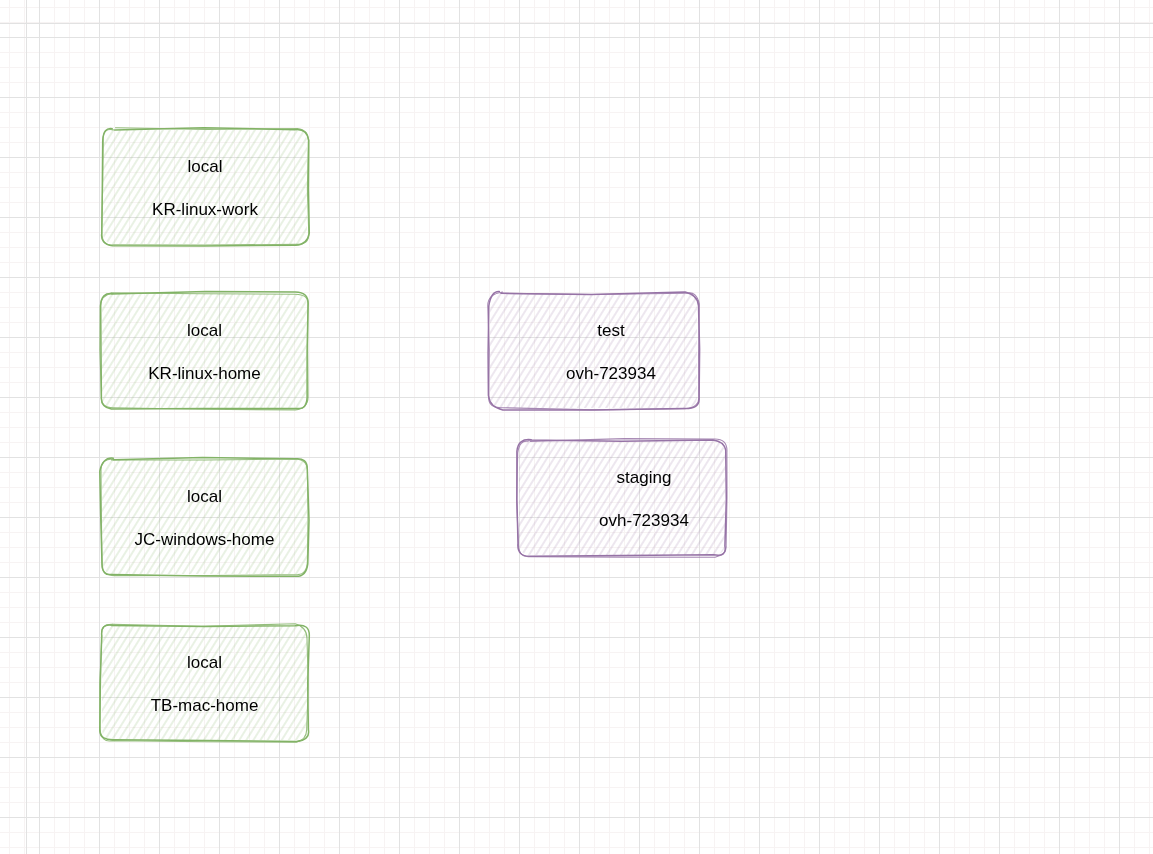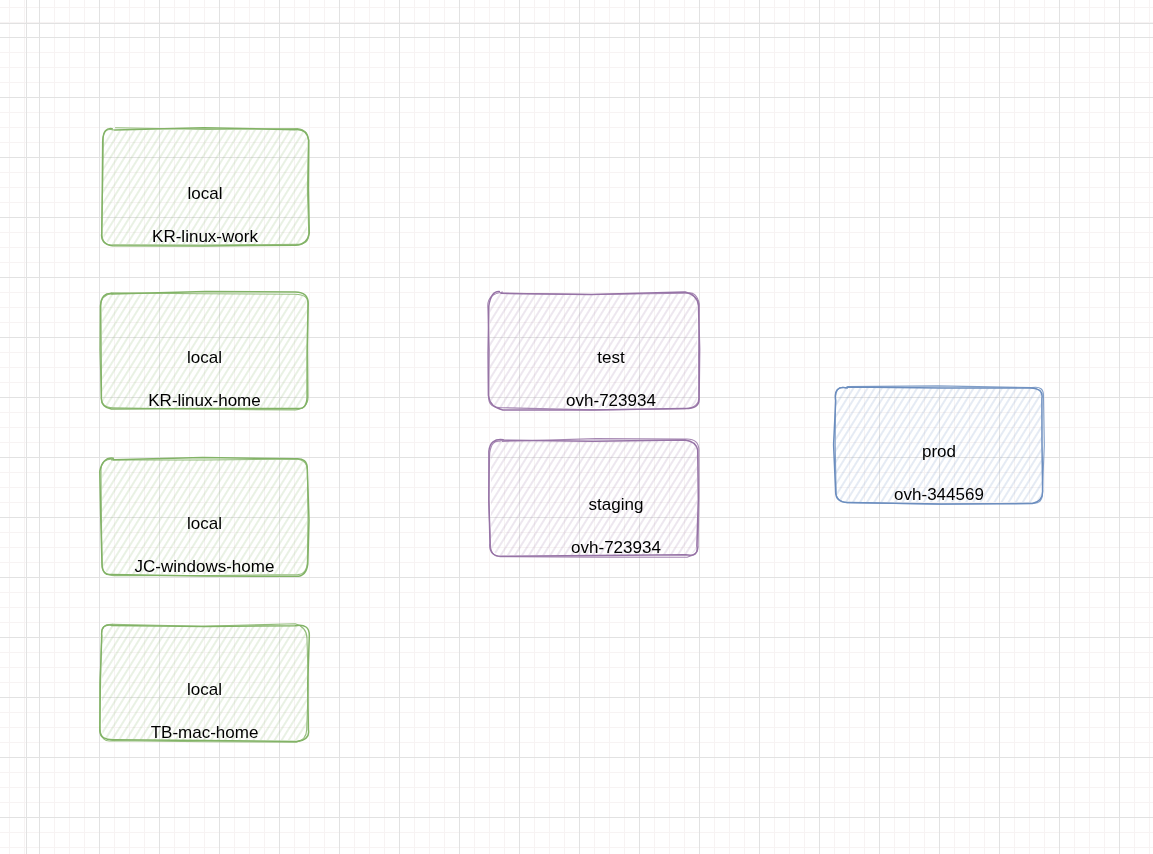--- a/index.html
+++ b/index.html
@@ -26,21 +26,21 @@
       repeating-linear-gradient(to bottom, var(--major) 0 1px, transparent 1px 60px),
       repeating-linear-gradient(to right, var(--minor) 0 1px, transparent 1px 15px),
       repeating-linear-gradient(to bottom, var(--minor) 0 1px, transparent 1px 15px);
     background-position: 39px 0px, 0px 37px, 9px 0px, 0px 7px;
   }
   .node {
     position: absolute;
     display: flex;
     flex-direction: column;
     align-items: center;
-    justify-content: flex-end;
+    justify-content: center;
     gap: 22px;
     padding-top: 2px;
     box-sizing: border-box;
     text-align: center;
     cursor: pointer;
   }
   .node svg.sketch {
     position: absolute;
     inset: 0;
     z-index: 0;
@@ -118,33 +118,24 @@
   <div class="node" style="left:487px; top:291px; width:248px; height:120px">
       <svg class="sketch" viewBox="0 0 213 120" width="213" height="120">
         <rect x="3" y="3" width="207" height="114" rx="10" fill="url(#hatch-purple)"></rect>
         <path d="M 14.2 2.3 L 103.7 3.4 L 198.1 0.9 Q 211.0 3.9 211.5 14.7 L 212.6 57.8 L 212.1 107.6 Q 212.7 118.1 197.1 117.6 L 103.7 119.1 L 15.8 118.9 Q 3.0 116.3 1.4 104.5 L 1.1 62.2 L 1.8 15.0 Q 4.1 0.0 12.3 0.6" fill="none" stroke="#9673a6" stroke-width="1.5" opacity="1" stroke-linecap="round"></path>
         <path d="M 13.7 2.3 L 106.0 3.5 L 200.1 2.3 Q 209.3 -0.2 212.3 12.9 L 211.6 62.8 L 211.8 105.1 Q 213.1 116.4 197.7 117.8 L 108.0 118.9 L 14.9 116.7 Q 2.1 117.2 1.7 107.3 L 2.3 58.6 L 0.8 15.9 Q -0.0 3.1 15.6 1.0" fill="none" stroke="#9673a6" stroke-width="1.1" opacity="0.85" stroke-linecap="round"></path>
       </svg>
     <div class="label">test</div>
     <div class="sublabel">ovh-723934</div>
   </div>
 
-  <div class="node" style="left:488px; top:438px; width:256px; height:120px">
+  <div class="node" style="left:516px; top:438px; width:256px; height:120px">
       <svg class="sketch" viewBox="0 0 212 120" width="212" height="120">
         <rect x="3" y="3" width="206" height="114" rx="10" fill="url(#hatch-purple)"></rect>
         <path d="M 12.1 2.1 L 105.8 3.2 L 197.1 1.9 Q 208.1 3.4 209.7 12.0 L 210.3 61.2 L 208.9 107.9 Q 211.2 119.3 197.7 116.7 L 105.8 117.5 L 15.6 118.2 Q 0.5 119.3 2.0 105.1 L 0.9 61.0 L 0.9 13.4 Q 2.0 0.1 15.3 1.8" fill="none" stroke="#9673a6" stroke-width="1.5" opacity="1" stroke-linecap="round"></path>
         <path d="M 14.3 3.4 L 108.0 0.6 L 197.0 1.1 Q 211.9 0.1 210.9 14.5 L 211.0 58.4 L 210.1 107.6 Q 211.3 116.0 199.1 119.3 L 106.9 119.1 L 12.4 118.6 Q 2.1 118.8 2.4 104.9 L 0.6 62.4 L 1.7 14.9 Q 3.6 1.5 12.1 3.3" fill="none" stroke="#9673a6" stroke-width="1.1" opacity="0.85" stroke-linecap="round"></path>
       </svg>
     <div class="label">staging</div>
     <div class="sublabel">ovh-723934</div>
   </div>
 
-  <div class="node" style="left:833px; top:385px; width:212px; height:120px">
-      <svg class="sketch" viewBox="0 0 212 120" width="212" height="120">
-        <rect x="3" y="3" width="206" height="114" rx="10" fill="url(#hatch-blue)"></rect>
-        <path d="M 14.0 1.9 L 108.4 3.1 L 197.2 2.9 Q 210.7 3.0 208.9 13.4 L 209.0 58.6 L 209.6 104.3 Q 210.7 116.1 199.3 118.6 L 108.5 119.1 L 15.5 117.5 Q 2.3 118.0 2.6 105.6 L 0.6 59.8 L 2.7 15.7 Q -0.1 0.1 14.3 2.9" fill="none" stroke="#6c8ebf" stroke-width="1.5" opacity="1" stroke-linecap="round"></path>
-        <path d="M 14.9 1.6 L 104.5 0.9 L 199.0 2.6 Q 211.2 0.3 210.5 12.0 L 211.3 60.0 L 209.4 106.1 Q 210.6 120.1 197.6 118.0 L 106.2 119.3 L 14.0 117.6 Q 2.1 116.0 3.1 106.6 L 2.2 60.2 L 2.5 13.8 Q 2.8 -0.1 12.6 2.8" fill="none" stroke="#6c8ebf" stroke-width="1.1" opacity="0.85" stroke-linecap="round"></path>
-      </svg>
-    <div class="label">prod</div>
-    <div class="sublabel">ovh-344569</div>
-  </div>
 
 </div>
 
 </body></html>

